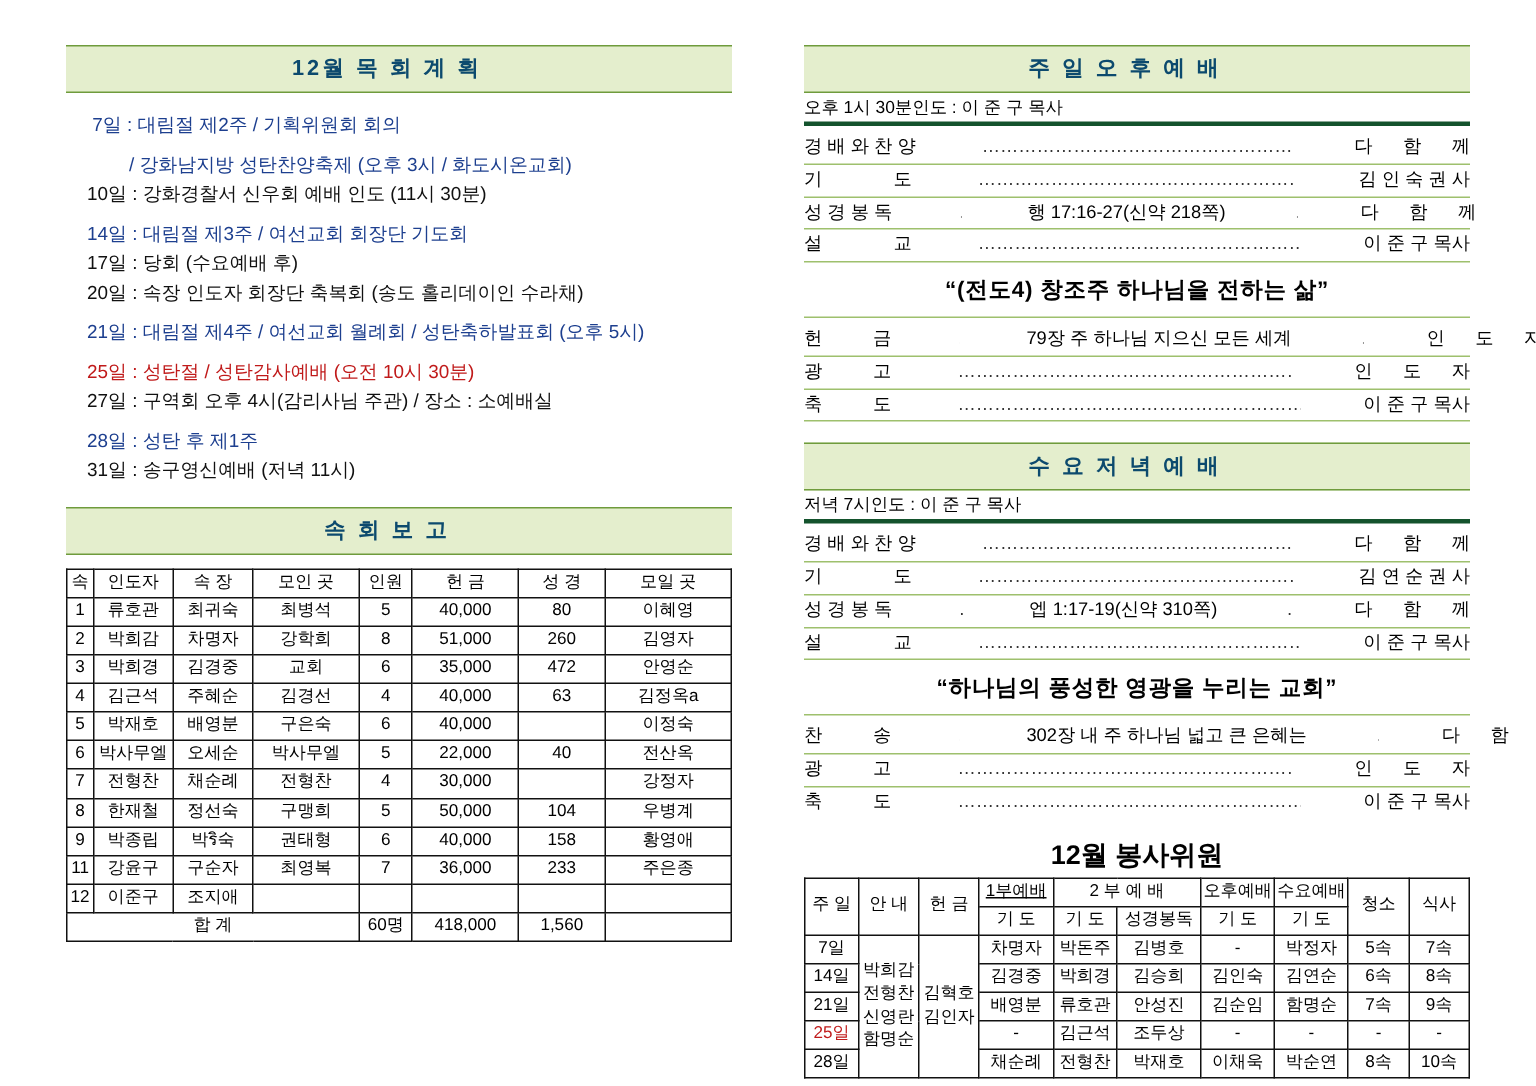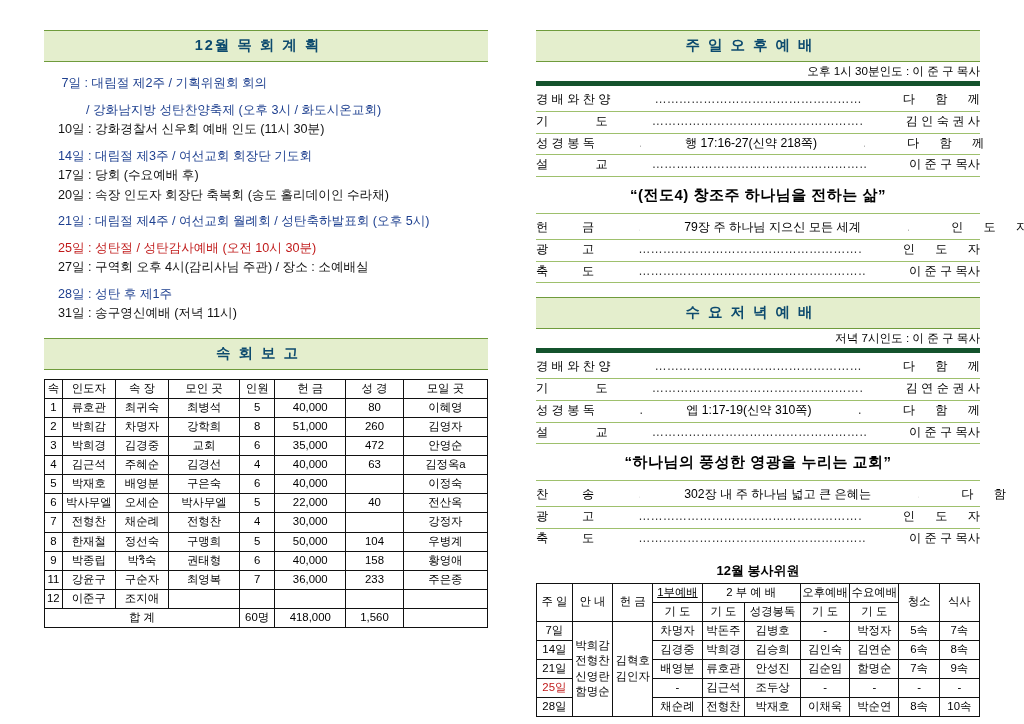--- a/index.html
+++ b/index.html
@@ -84,37 +84,37 @@
     overflow: hidden;
     white-space: nowrap;
     padding: 0 2px;
     color: #333;
   }
   .oline .rt { white-space: pre; text-align: left; }
   .oline .mid { white-space: pre; padding-left:2px; padding-right:2px;}
 
   .topline {
     display: flex;
-    justify-content: flex-end;
+    justify-content: flex-start;
     font-size: 11.6px;
-    border-bottom: 5px solid #14532d;
+    border-bottom: 3px solid #14532d;
     padding: 2px 0 2px 0;
   }
   .sermon {
     text-align: center;
     font-weight: bold;
     font-size: 15px;
     padding: 9px 0 8px 0;
     border-bottom: 1px solid #9ec06d;
     letter-spacing: 0.5px;
   }
   .capt {
     text-align: center;
     font-weight: bold;
-    font-size: 13px;
+    font-size: 18px;
     margin: 12px 0 3px 0;
   }
   .gap { height: 14px; }
   .red { color: #c01a1a; }
 </style>
 </head>
 <body>
 
 <div class="page">
 

